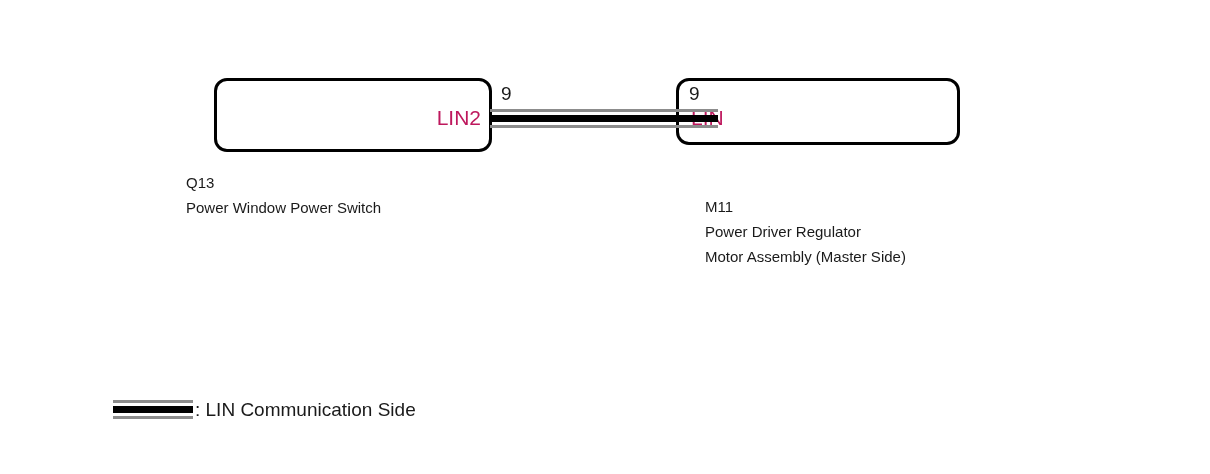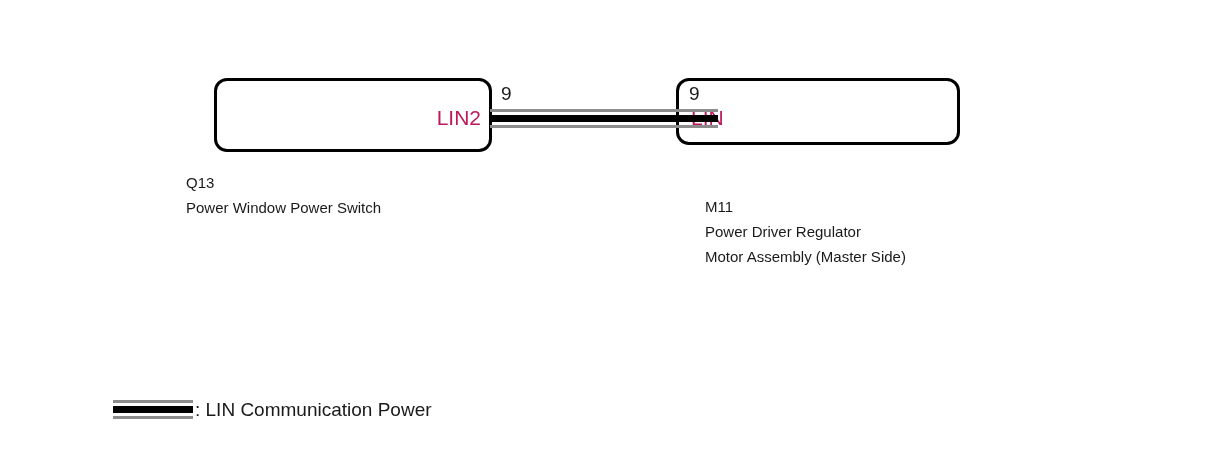--- a/index.html
+++ b/index.html
@@ -198,16 +198,16 @@
     <span class="caption-line">Power Driver Regulator</span>
     <span class="caption-line">Motor Assembly (Master Side)</span>
   </div>
 
   <div id="legend">
     <div id="legend-swatch">
       <div class="stripe-outer-top"></div>
       <div class="stripe-core"></div>
       <div class="stripe-outer-bottom"></div>
     </div>
-    <span id="legend-label">: LIN Communication Power</span>
+    <span id="legend-label">: LIN Communication Side</span>
   </div>
 
 </div>
 
 </body></html>

